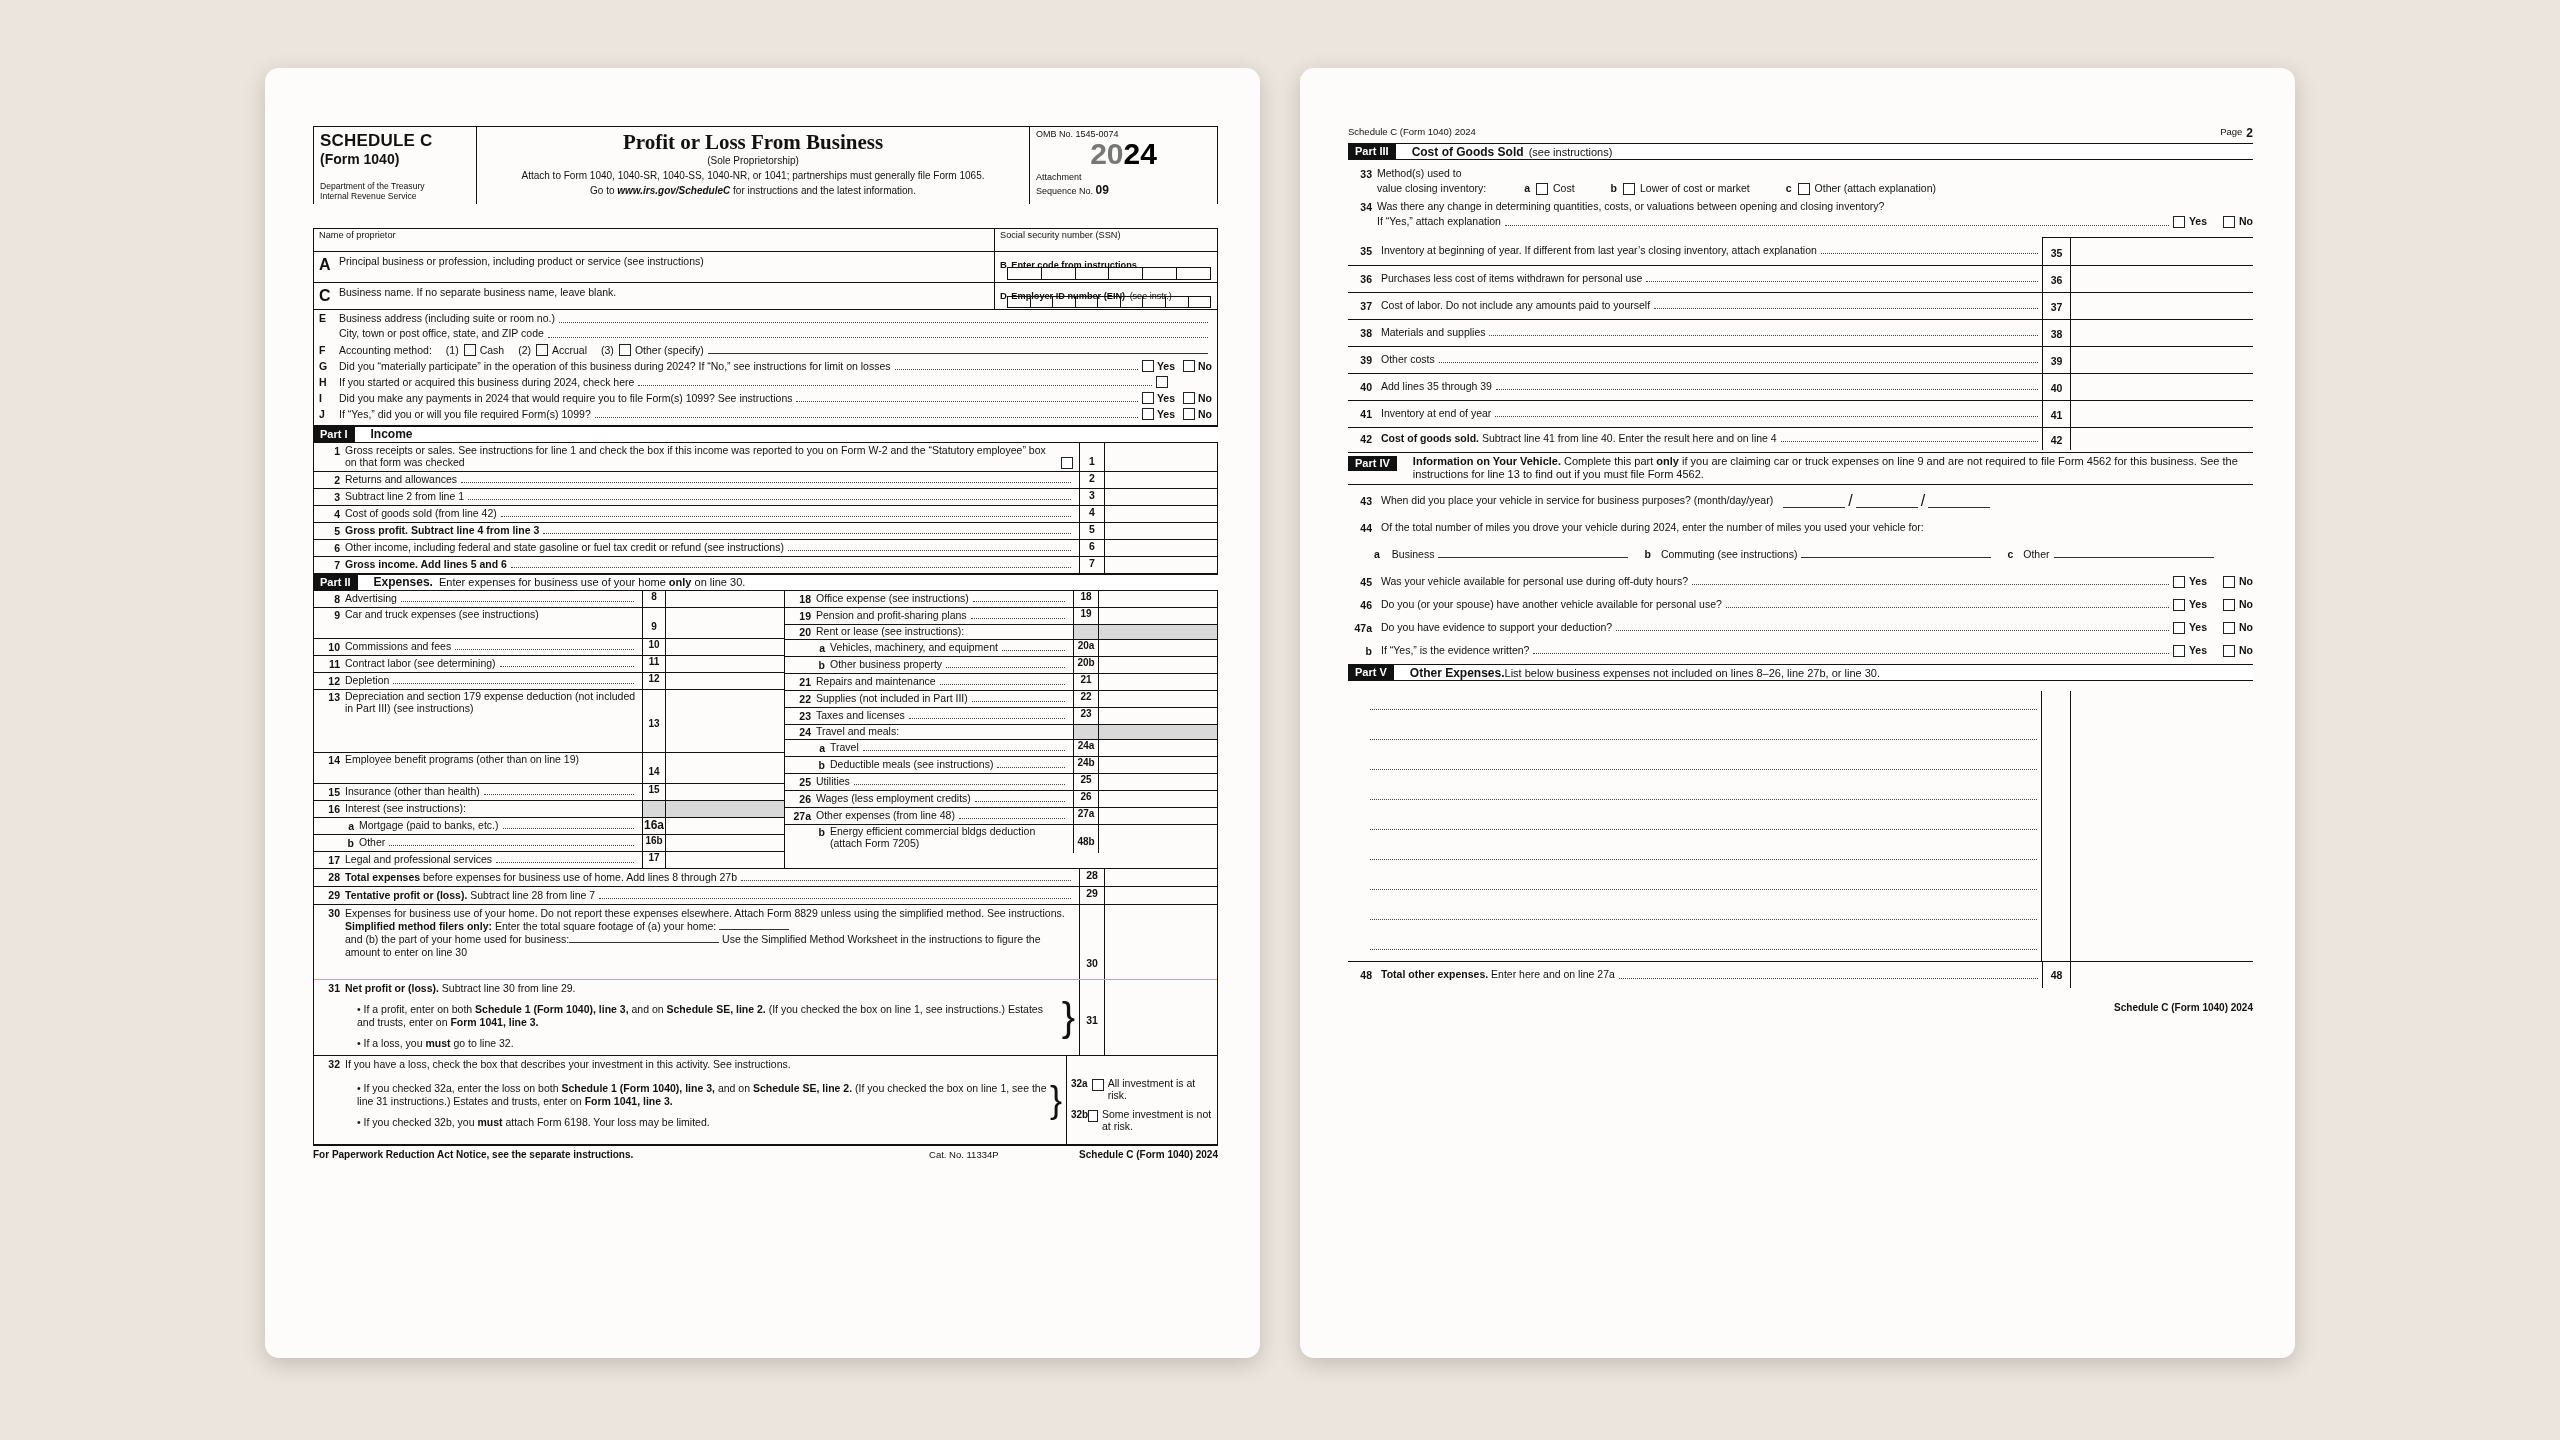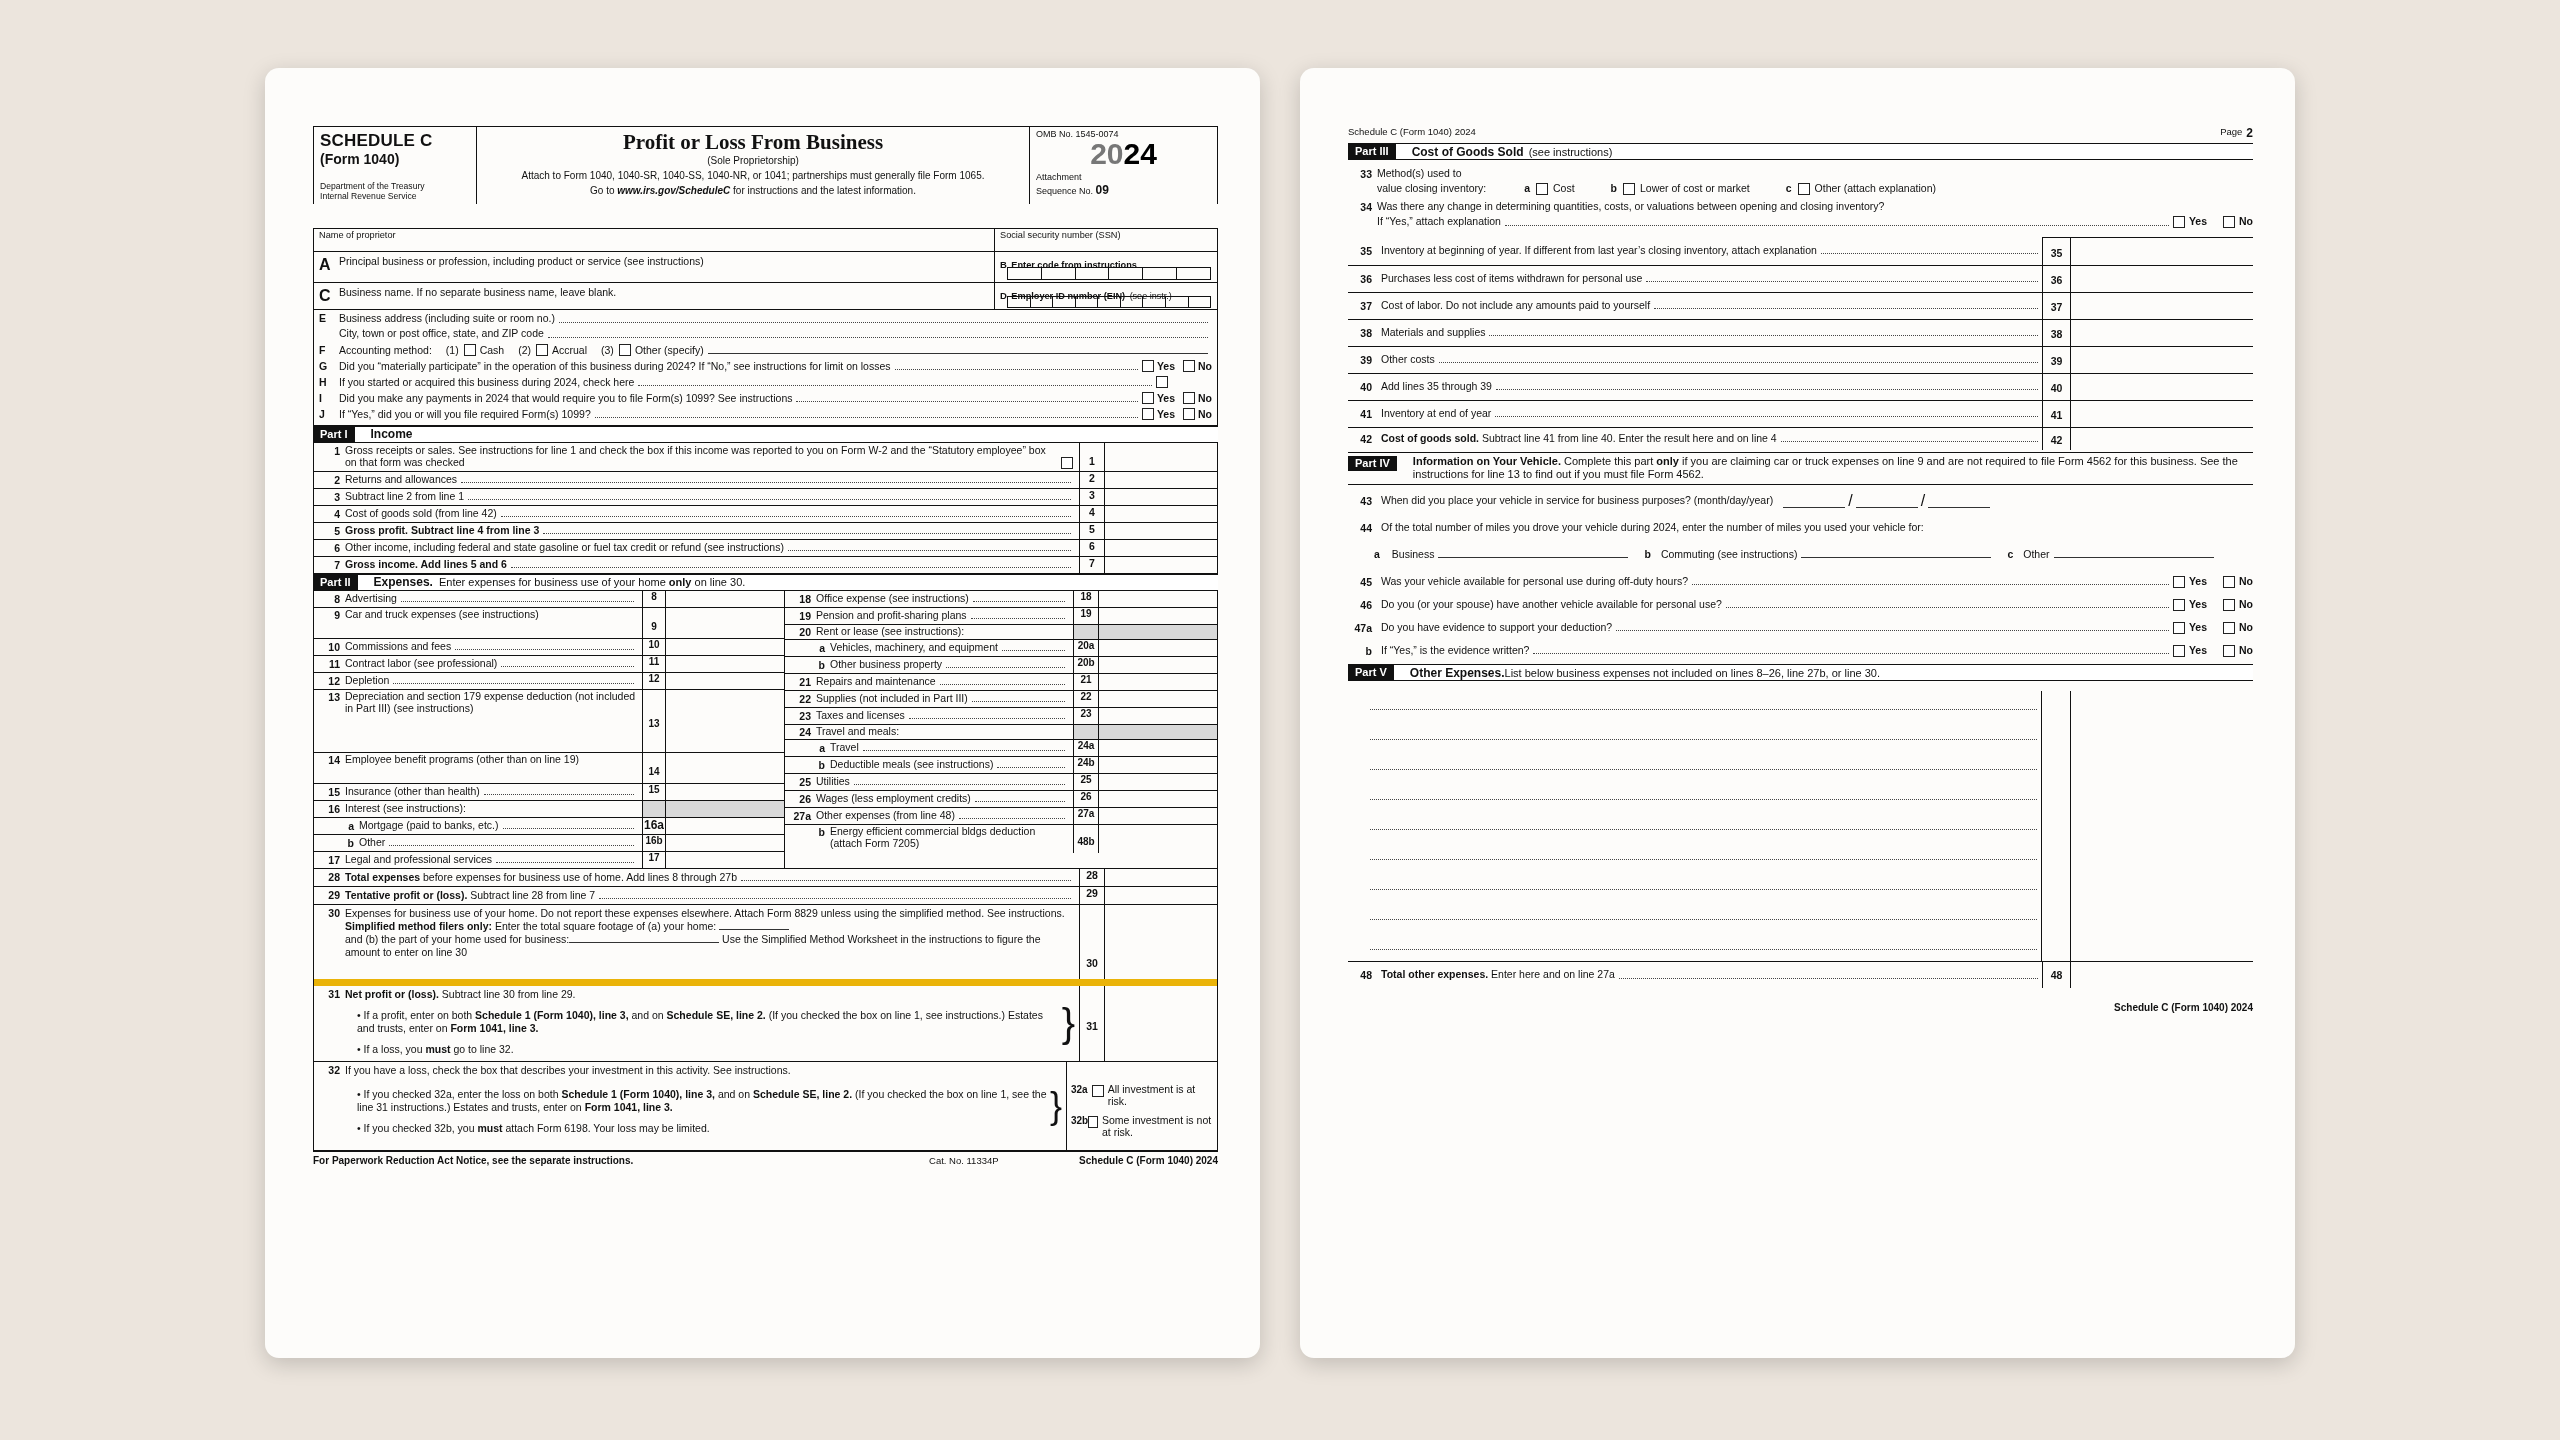--- a/index.html
+++ b/index.html
@@ -301,21 +301,21 @@
               <span class="lineno num">10</span>
               <span class="t">Commissions and fees</span>
               <span class="dotline"></span>
             </div>
           <div style="width:22px;border-left:1px solid #111;text-align:center;font-size:10px;font-weight:bold">10</div>
           <div style="width:118px;border-left:1px solid #111"></div>
         </div>
         <div style="display:flex;height:16px;border-bottom:1px solid #111">
           <div style="flex:1;padding:1px 4px;display:flex;align-items:center">
               <span class="lineno num">11</span>
-              <span class="t">Contract labor (see professional)</span>
+              <span class="t">Contract labor (see determining)</span>
               <span class="dotline"></span>
             </div>
           <div style="width:22px;border-left:1px solid #111;text-align:center;font-size:10px;font-weight:bold">11</div>
           <div style="width:118px;border-left:1px solid #111"></div>
         </div>
         <div style="display:flex;height:16px;border-bottom:1px solid #111">
           <div style="flex:1;padding:1px 4px;display:flex;align-items:center">
               <span class="lineno num">12</span>
               <span class="t">Depletion</span>
               <span class="dotline"></span>
@@ -533,21 +533,21 @@
       </div>
       <div style="display:flex;height:17px;border-bottom:1px solid #111">
         <div style="flex:1;padding:2px 4px;display:flex;align-items:center">
           <span class="lineno num">29</span>
           <span class="t"><span class="bold">Tentative profit or (loss).</span> Subtract line 28 from line 7</span>
           <span class="dotline"></span>
         </div>
         <div style="width:24px;border-left:1.2px solid #111;text-align:center;font-size:10.5px;font-weight:bold">29</div>
         <div class="amtcell"></div>
       </div>
-      <div style="display:flex;height:74px;border-bottom:7px solid #eab308">
+      <div style="display:flex;height:74px;border-bottom:1px solid #eab308">
         <div style="flex:1;padding:2px 4px;display:flex;">
           <span class="lineno num">30</span>
           <span class="t" style="flex:1;line-height:1.25">
             <span>Expenses for business use of your home. Do not report these expenses elsewhere. Attach Form 8829 unless using the simplified method. See instructions.</span><br>
             <span class="bold">Simplified method filers only:</span><span> Enter the total square footage of (a) your home:</span>
             <span style="display:inline-block;width:70px;border-bottom:1px solid #333"></span><br>
             <span>and (b) the part of your home used for business:</span><span style="display:inline-block;width:150px;border-bottom:1px solid #333"></span>
             <span>Use the Simplified Method Worksheet in the instructions to figure the amount to enter on line 30</span>
           </span>
         </div>

